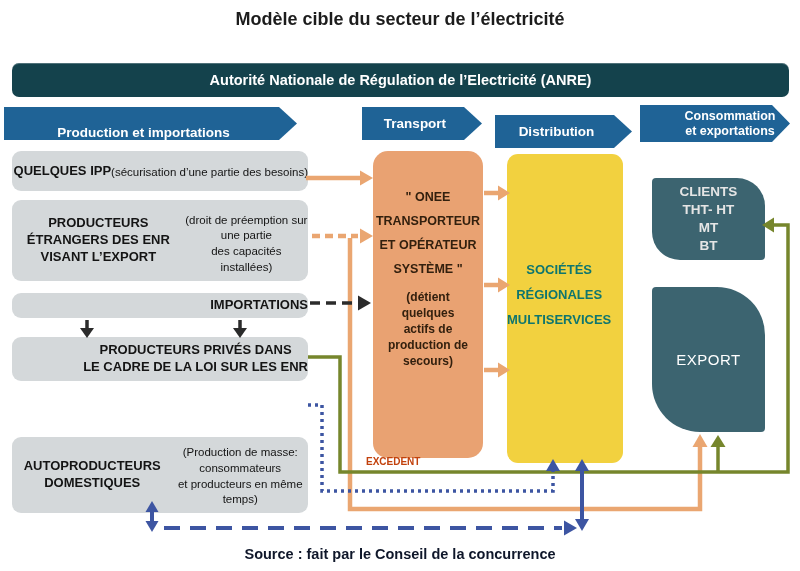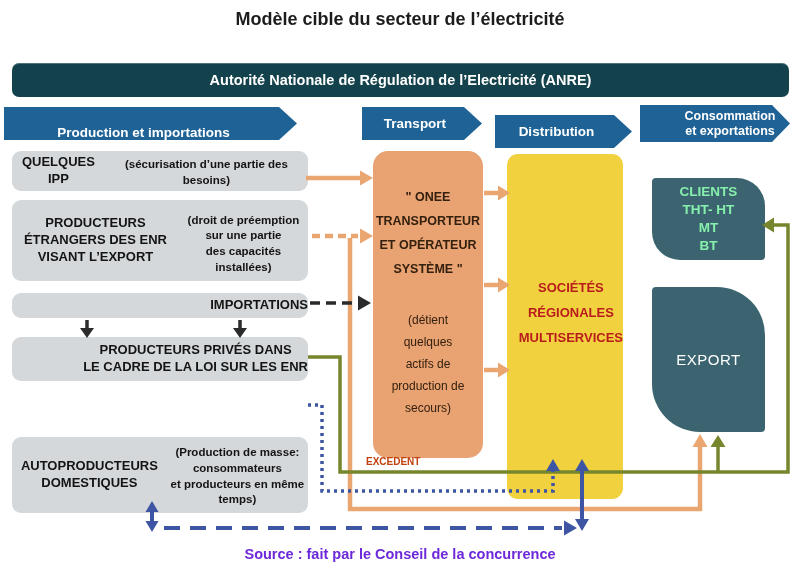--- a/index.html
+++ b/index.html
@@ -25,46 +25,46 @@
   .stage1{left:4px;top:107px;width:293px;height:33px;font-size:13.5px;align-items:flex-end;}
   .stage2{left:362px;top:107px;width:120px;height:33px;font-size:13.5px;}
   .stage3{left:495px;top:107px;width:137px;height:33px;font-size:13.5px;margin-top:8px;}
   .stage4{left:640px;top:105px;width:150px;height:37px;font-size:12.5px;line-height:1.2;padding-left:44px;}
 
   
   .gbox{left:12px;width:296px;background:var(--box-gray);border-radius:9px;
         display:flex;flex-direction:row;align-items:center;justify-content:flex-end;
         text-align:center;color:#141414;box-sizing:border-box;}
   .gtitle{font-size:13px;font-weight:bold;line-height:1.3;}
-  .gsub{font-size:11.5px;font-weight:bold;line-height:1.35;margin-top:3px;}
+  .gsub{font-size:11.5px;font-weight:normal;line-height:1.35;margin-top:3px;}
 
   
   .onee{left:373px;top:151px;width:110px;height:307px;background:var(--transport-orange);
         border-radius:15px;display:flex;flex-direction:column;align-items:center;
         text-align:center;color:#33200e;box-sizing:border-box;padding-top:34px;}
   .onee-name{font-size:12.5px;font-weight:bold;line-height:24px;}
-  .onee-note{font-size:12px;font-weight:normal;line-height:22px;margin-top:28px;}
-
-  
-  .srm{left:507px;top:154px;width:116px;height:345px;background:var(--distribution-yellow);
-       border-radius:11px;display:flex;align-items:center;justify-content:flex-end;
-       text-align:center;color:#b91c1c;}
+  .onee-note{font-size:12px;font-weight:bold;line-height:16px;margin-top:8px;}
+
+  
+  .srm{left:507px;top:154px;width:116px;height:309px;background:var(--distribution-yellow);
+       border-radius:11px;display:flex;align-items:center;justify-content:flex-start;
+       text-align:center;color:#0f766e;}
   .srm-name{font-size:13px;font-weight:bold;line-height:25px;transform:translateY(-14px);}
 
   
   .clients{left:652px;top:178px;width:113px;height:82px;background:var(--client-teal);
            border-radius:4px 28px 4px 28px;display:flex;align-items:center;justify-content:center;
-           text-align:center;color:#86efac;font-size:13.5px;font-weight:bold;line-height:18px;}
+           text-align:center;color:#e5e5e5;font-size:13.5px;font-weight:bold;line-height:18px;}
   .export{left:652px;top:287px;width:113px;height:145px;background:var(--client-teal);
           border-radius:4px 48px 4px 48px;display:flex;align-items:center;justify-content:center;
           color:#fff;font-size:15px;font-weight:normal;letter-spacing:.5px;}
 
   
   .excedent{left:366px;top:456px;font-size:10px;font-weight:bold;color:#c2410c;}
-  .source{left:0;top:546px;width:100%;text-align:center;font-size:14.5px;font-weight:bold;color:#6d28d9;}
+  .source{left:0;top:546px;width:100%;text-align:center;font-size:14.5px;font-weight:bold;color:#0f172a;}
 
   
   #arrows{position:absolute;left:0;top:0;z-index:10;pointer-events:none;}
   .ln-orange{stroke:var(--arrow-orange);stroke-width:4.5;fill:none;}
   .hd-orange{fill:var(--arrow-orange);}
   .ln-olive{stroke:var(--arrow-olive);stroke-width:3.5;fill:none;}
   .hd-olive{fill:var(--arrow-olive);}
   .ln-navy{stroke:var(--arrow-navy);stroke-width:3.5;fill:none;}
   .ln-navy-thick{stroke:var(--arrow-navy);stroke-width:4;fill:none;}
   .hd-navy{fill:var(--arrow-navy);}

